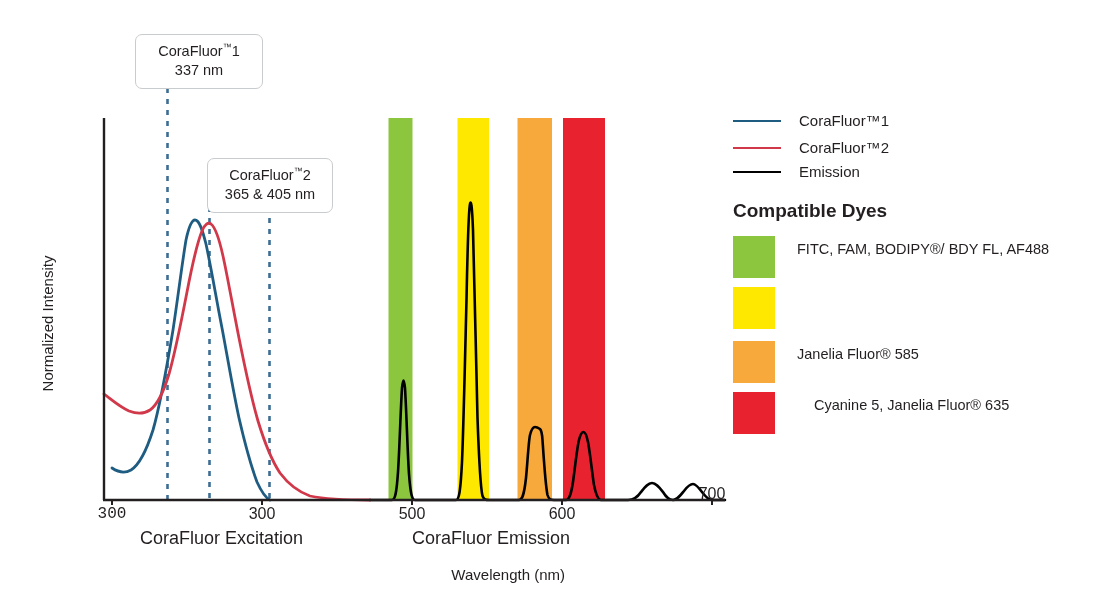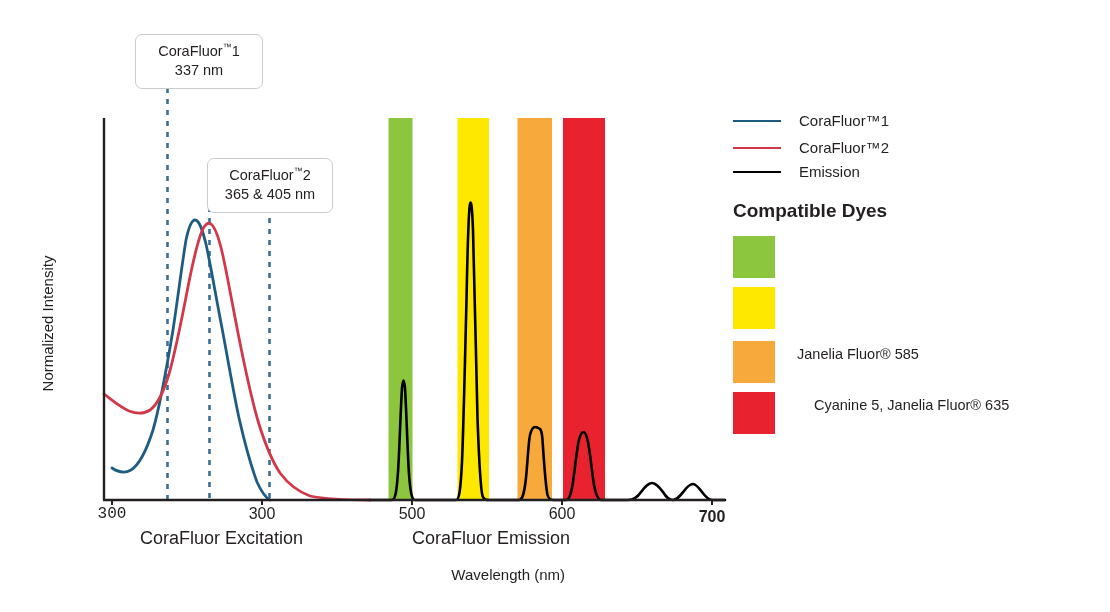--- a/index.html
+++ b/index.html
@@ -166,21 +166,21 @@
         <line x1="412" y1="500" x2="412" y2="505"></line>
         <line x1="562" y1="500" x2="562" y2="505"></line>
         <line x1="712" y1="500" x2="712" y2="505"></line>
       </g>
     </svg>
 
     <div class="axis-tick-label" style="left:82px;top:505px;font-family:Liberation Mono, monospace;">300</div>
     <div class="axis-tick-label" style="left:232px;top:505px;">300</div>
     <div class="axis-tick-label" style="left:382px;top:505px;">500</div>
     <div class="axis-tick-label" style="left:532px;top:505px;">600</div>
-    <div class="axis-tick-label" style="left:682px;top:508px;font-weight:bold;">700</div>
+    <div class="axis-tick-label" style="left:682px;top:485px;">700</div>
 
     <div class="sub-axis-label" style="left:140px;top:528px;">CoraFluor Excitation</div>
     <div class="sub-axis-label" style="left:412px;top:528px;">CoraFluor Emission</div>
 
     <div id="ylabel">Normalized Intensity</div>
 
     <div id="xtitle">Wavelength (nm)</div>
 
     <div class="callout" style="left:135px;top:34px;width:128px;">
       <span><span>CoraFluor</span><span class="tm">™</span><span>1</span></span>
@@ -207,20 +207,23 @@
 
     <div class="legend-row" style="left:5px;top:163px;">
       <span class="legend-line" style="border-top-color:#000000;"></span>
       <span class="legend-text">Emission</span>
     </div>
 
     <div id="dyes-title">Compatible Dyes</div>
 
     <div class="dye-row" style="top:236px;">
       <span class="dye-swatch" style="background:#8CC63E;"></span>
+      <span class="dye-text">
+        <span>FITC, FAM, BODIPY®/ BDY FL, AF488</span>
+      </span>
     </div>
 
     <div class="dye-row" style="top:287px;">
       <span class="dye-swatch" style="background:#FFE800;"></span>
     </div>
 
     <div class="dye-row" style="top:341px;">
       <span class="dye-swatch" style="background:#F8A93C;"></span>
       <span class="dye-text">
         <span>Janelia Fluor® 585</span>

